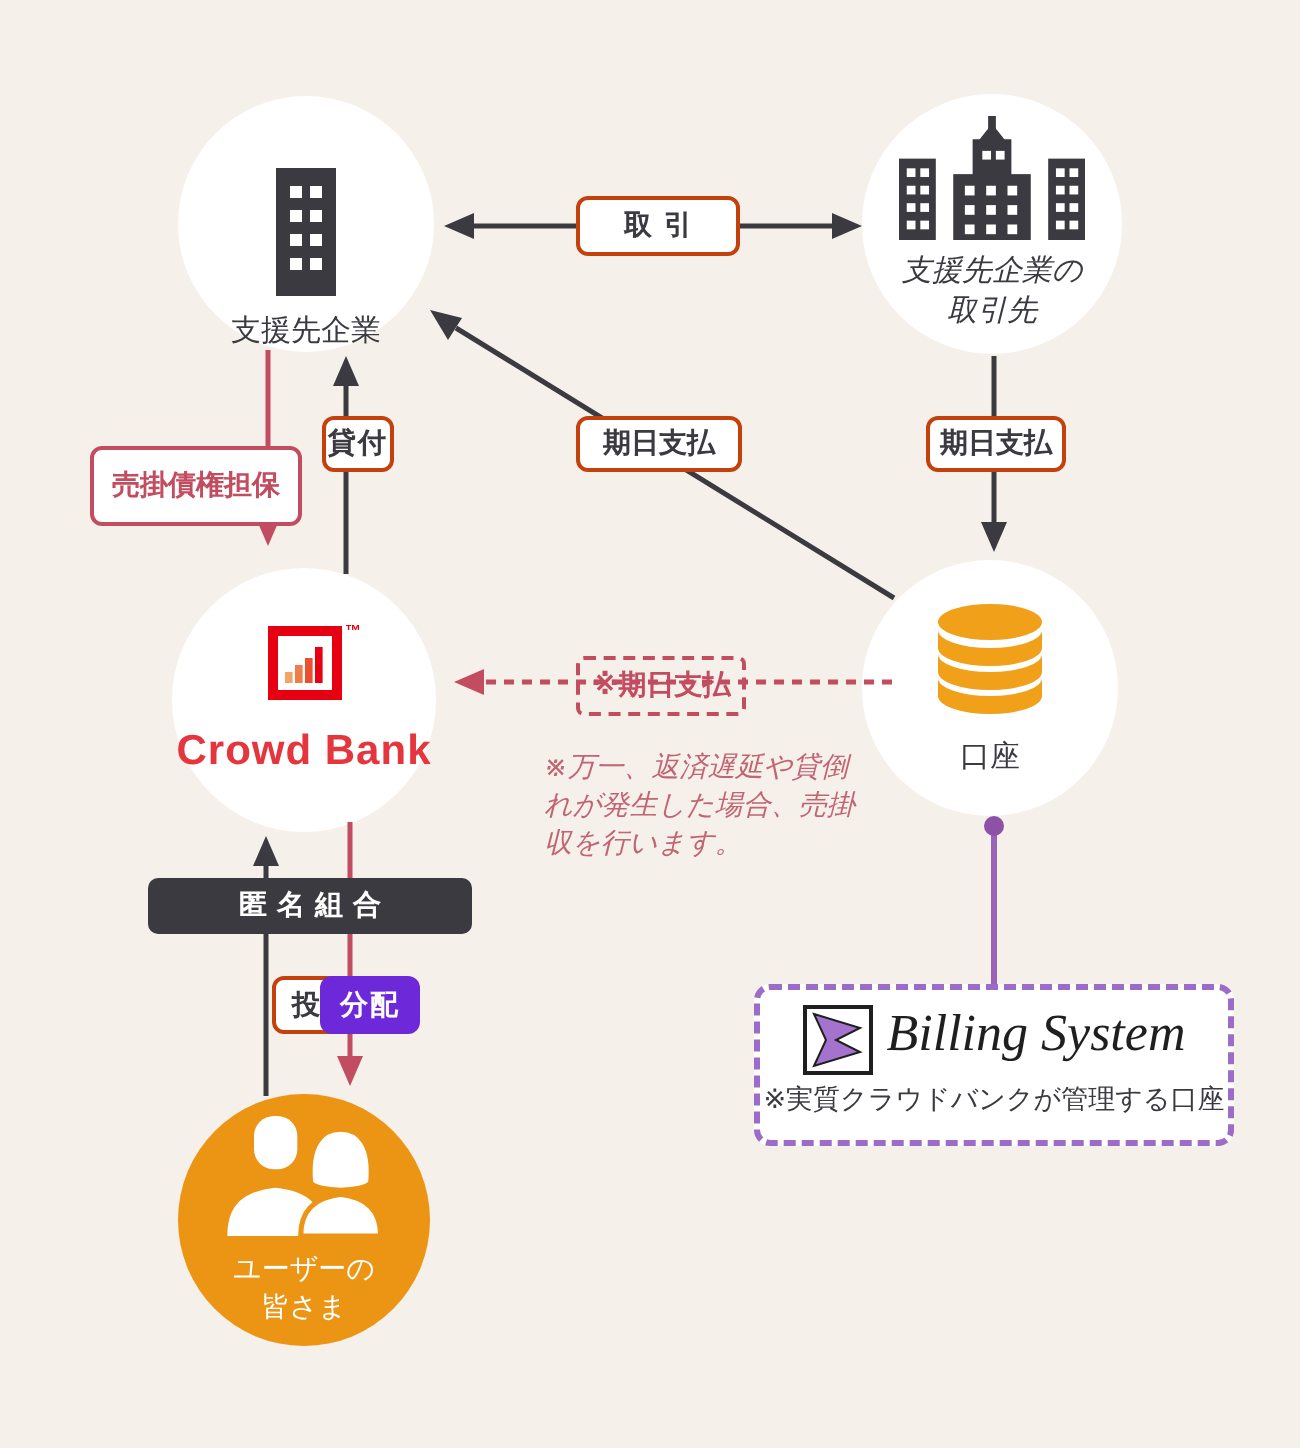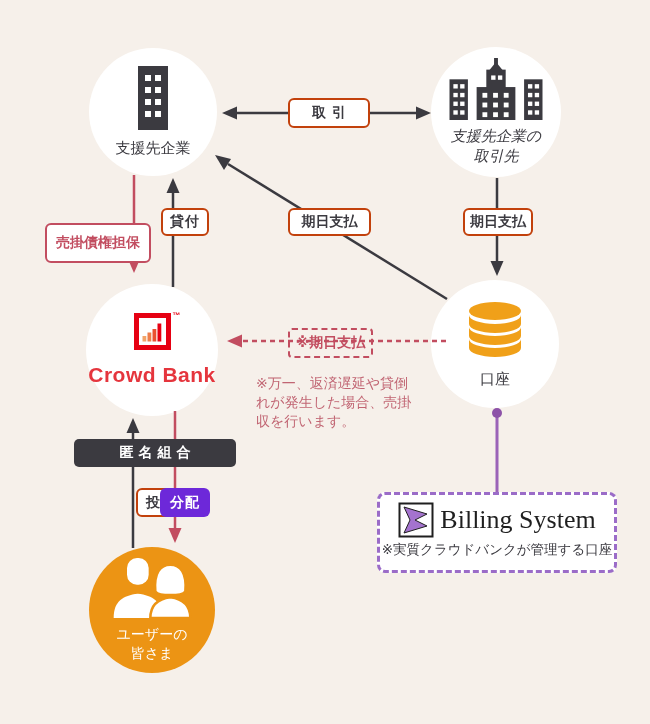--- a/index.html
+++ b/index.html
@@ -4,59 +4,59 @@
 <style>
   html,body{margin:0;padding:0;}
   body{font-family:"Liberation Sans","DejaVu Sans",sans-serif;}
   .canvas{position:relative;width:650px;height:724px;background:#f6f0ea;overflow:hidden;}
 
   
   .node-circle{position:absolute;border-radius:50%;background:#ffffff;z-index:1;
     display:flex;flex-direction:column;align-items:center;justify-content:center;}
   .node-label{color:#3b3a40;font-size:15px;font-weight:500;text-align:center;line-height:20px;}
 
-  .circle-company{left:89px;top:48px;width:128px;height:128px;}
+  .circle-company{left:89px;top:48px;width:128px;height:128px;justify-content:flex-end;}
   .circle-partner{left:431px;top:47px;width:130px;height:130px;font-style:italic;}
   .circle-crowdbank{left:86px;top:284px;width:132px;height:132px;}
   .circle-account{left:431px;top:280px;width:128px;height:128px;}
   .circle-users{left:89px;top:547px;width:126px;height:126px;background:#ec9414;}
   .circle-users .node-label{color:#ffffff;font-size:14px;line-height:19px;}
 
   .brand-wrap{position:relative;}
   .brand-tm{position:absolute;top:-2px;right:-10px;color:#e60012;font-size:8px;font-weight:700;}
   .brand-name{color:#e5353d;font-size:21px;font-weight:700;margin-top:9px;letter-spacing:0.5px;}
 
   
   .arrow-layer{position:absolute;left:0;top:0;z-index:2;}
 
   
   .edge-box{position:absolute;z-index:3;background:#ffffff;border:2px solid #c2410c;border-radius:6px;
     display:flex;align-items:center;justify-content:center;color:#3b3a40;font-size:14px;font-weight:700;
     box-sizing:border-box;}
   .box-transaction{left:288px;top:98px;width:82px;height:30px;letter-spacing:6px;text-indent:6px;}
   .box-collateral{left:45px;top:223px;width:106px;height:40px;border-color:#c24d60;color:#c24d60;}
-  .box-loan{left:161px;top:208px;width:48px;height:28px;letter-spacing:1px;}
+  .box-loan{left:161px;top:208px;width:36px;height:28px;letter-spacing:1px;}
   .box-due-mid{left:288px;top:208px;width:83px;height:28px;}
   .box-due-right{left:463px;top:208px;width:70px;height:28px;}
   .box-due-dashed{left:288px;top:328px;width:85px;height:30px;background:transparent;
     border:2px dashed #c24d60;color:#c24d60;border-radius:4px;}
   .box-partnership{left:74px;top:439px;width:162px;height:28px;background:#3b3a40;border:none;
     color:#ffffff;border-radius:5px;letter-spacing:5px;text-indent:5px;}
   .box-investment{left:100px;top:488px;width:50px;height:29px;letter-spacing:1px;margin-left:36px;}
   .box-distribution{left:160px;top:488px;width:50px;height:29px;background:#6d28d9;border:none;
     color:#ffffff;letter-spacing:1px;}
 
   
-  .note{position:absolute;left:256px;top:374px;width:190px;z-index:3;color:#c16573;
-    font-size:14px;font-weight:500;line-height:19px;}
+  .note{position:absolute;left:272px;top:374px;width:190px;z-index:3;color:#c16573;
+    font-size:14px;font-weight:500;line-height:19px;font-style:italic;}
 
   
   .billing-box{position:absolute;left:377px;top:492px;width:240px;height:81px;z-index:3;background:#ffffff;
     border:3px dashed #9b6cc8;border-radius:8px;box-sizing:border-box;}
-  .billing-row{display:flex;align-items:center;justify-content:center;margin-top:7px;}
+  .billing-row{display:flex;align-items:flex-start;justify-content:center;margin-top:7px;font-style:italic;}
   .billing-name{font-family:"Liberation Serif","DejaVu Serif",serif;font-size:26px;color:#1f1f1f;margin-left:6px;}
   .billing-caption{text-align:center;font-size:13.5px;color:#3b3a40;margin-top:3px;}
 </style>
 </head>
 <body>
 
 <div class="canvas">
 
   <div class="node-circle circle-company">
     <svg width="30" height="64" viewBox="0 0 30 64">

